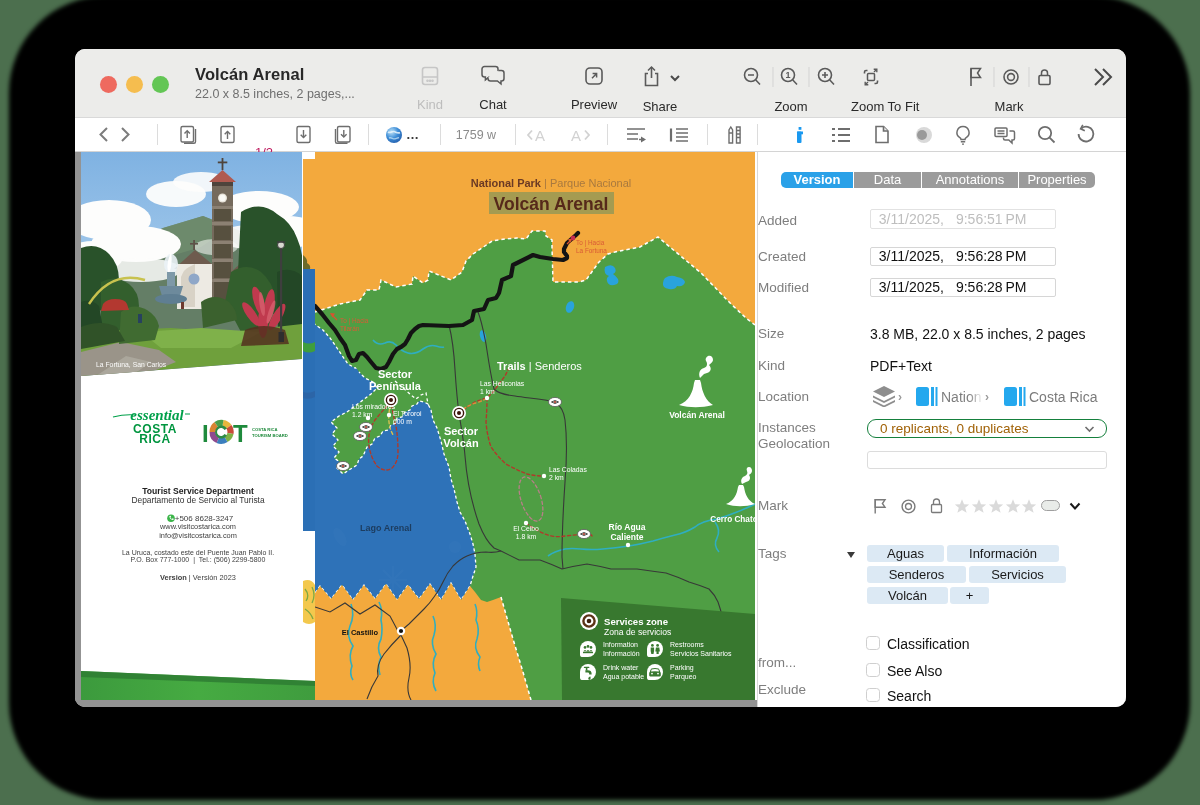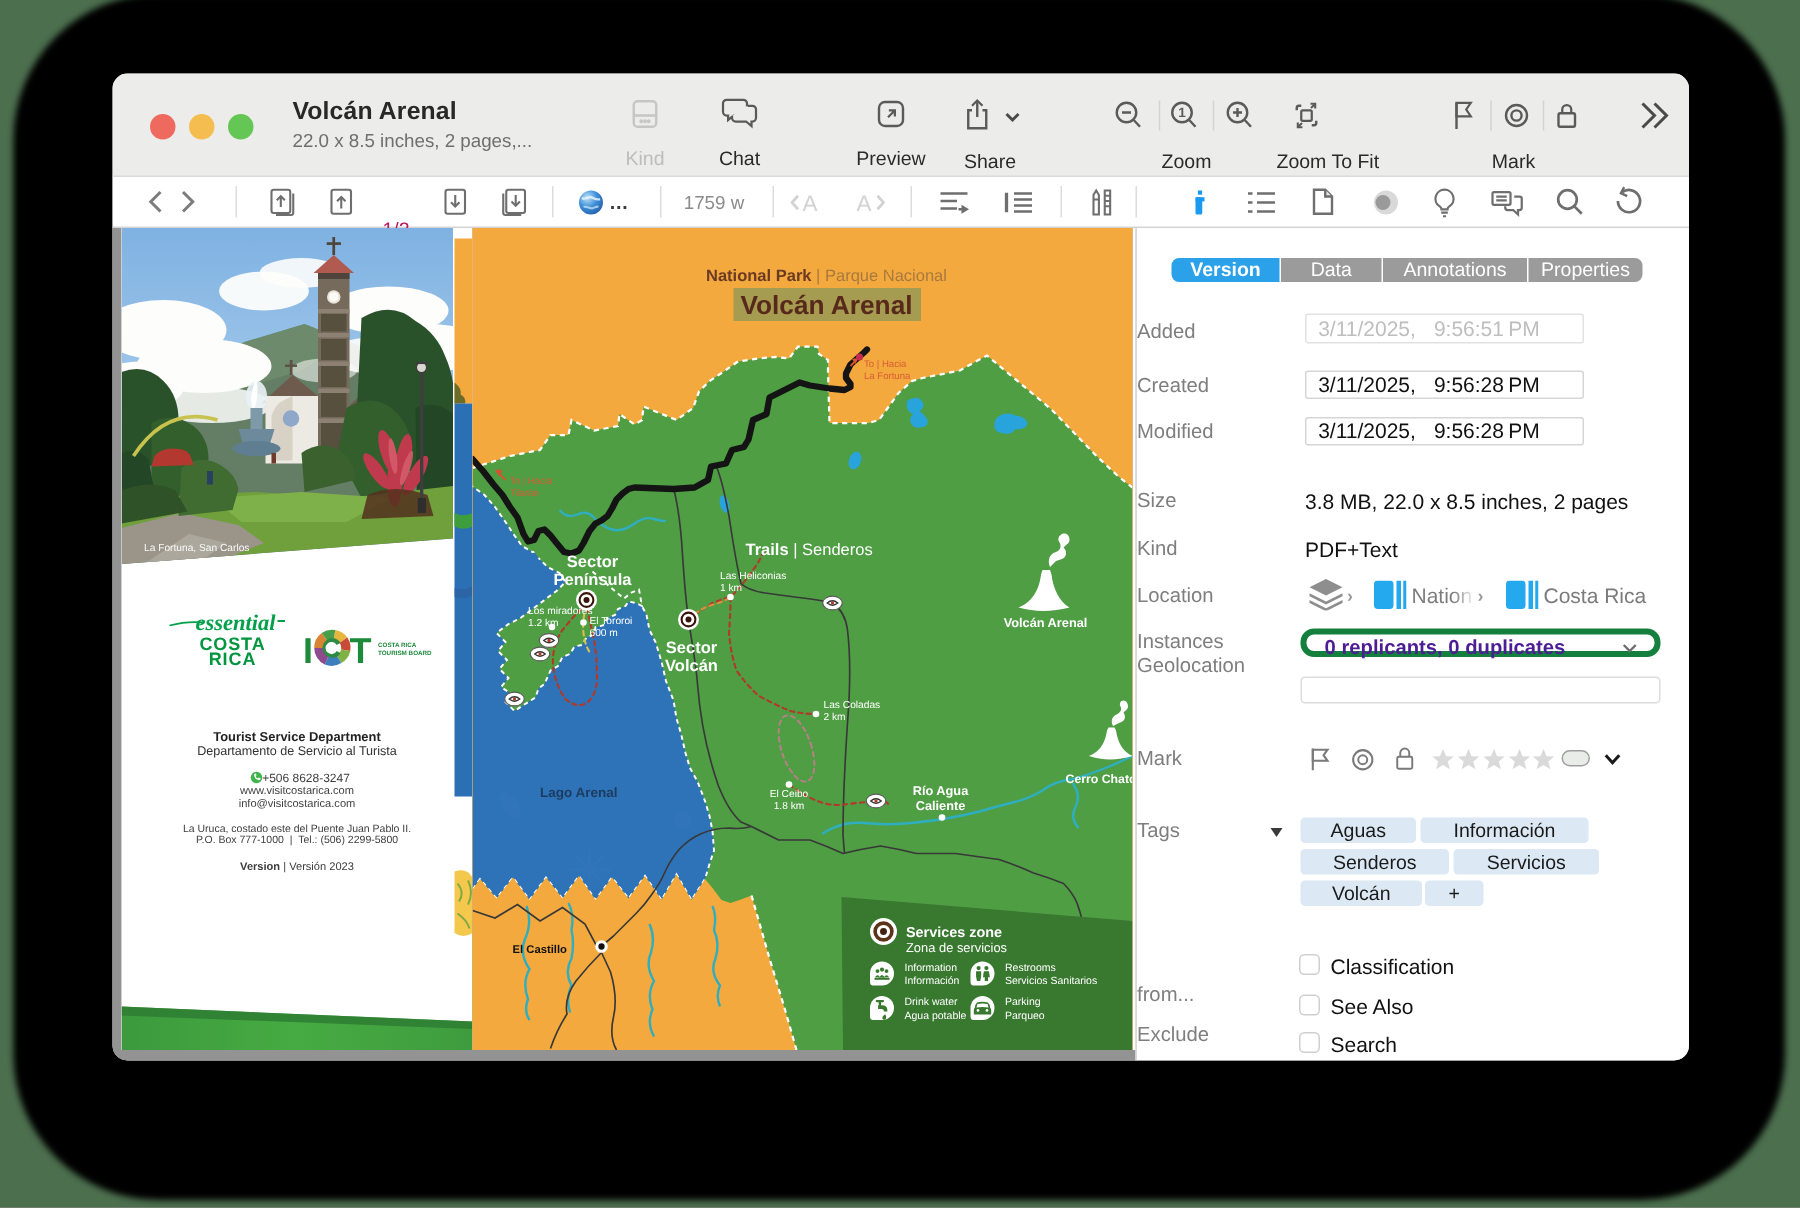--- a/index.html
+++ b/index.html
@@ -723,21 +723,21 @@
           </svg></div>
       <div style="position:absolute;left:183px;top:237px;color:#7B7B7B;font-size:14px;background:linear-gradient(90deg,#7b7b7b 70%,#e8e8e8 100%);-webkit-background-clip:text;background-clip:text;-webkit-text-fill-color:transparent;">Nation</div>
       <div style="position:absolute;left:227px;top:238px;color:#9A9A9A;font-size:12px;font-weight:bold;">›</div>
       <div style="position:absolute;left:246px;top:235px;"><svg width="22" height="19" viewBox="0 0 22 19">
             <rect x="0" y="0" width="13" height="19" rx="2.5" fill="#24A8EE"></rect>
             <rect x="15" y="0" width="3" height="19" fill="#24A8EE"></rect>
             <rect x="19.5" y="0" width="2" height="19" fill="#24A8EE"></rect>
           </svg></div>
       <div style="position:absolute;left:271px;top:237px;color:#7B7B7B;font-size:14px;">Costa Rica</div>
       <div class="plabel" style="left:0;top:268px;width:99px;">Instances</div>
-      <div style="position:absolute;left:109px;top:267px;width:240px;height:19px;border:4px solid #15803d;box-sizing:border-box;border-radius:9px;color:#4c1d95;line-height:17px;padding-left:12px;font-weight:bold;">0 replicants, 0 duplicates
+      <div style="position:absolute;left:109px;top:267px;width:240px;height:19px;border:1px solid #15803d;box-sizing:border-box;border-radius:9px;color:#a16207;line-height:17px;padding-left:12px;">0 replicants, 0 duplicates
         <svg style="position:absolute;right:11px;top:5px;" width="11" height="8" viewBox="0 0 11 8" fill="none" stroke="#6E6E6E" stroke-width="1.6">
             <path d="M1.5 2 5.5 6 9.5 2"></path>
           </svg>
       </div>
       <div class="plabel" style="left:0;top:284px;width:99px;">Geolocation</div>
       <div style="position:absolute;left:109px;top:299px;width:240px;height:18px;border:1px solid #DCDCDC;box-sizing:border-box;border-radius:3px;"></div>
       <div class="plabel" style="left:0;top:346px;width:99px;">Mark</div>
       <div style="position:absolute;left:115px;top:346px;"><svg width="14" height="16" viewBox="0 0 14 16" fill="none" stroke="#7A7A7A" stroke-width="1.4">
             <line x1="2.2" y1="1" x2="2.2" y2="15.5"></line>
             <path d="M2.2 1.8h9.8l-2.6 3.7 2.6 3.7H2.2z"></path>

